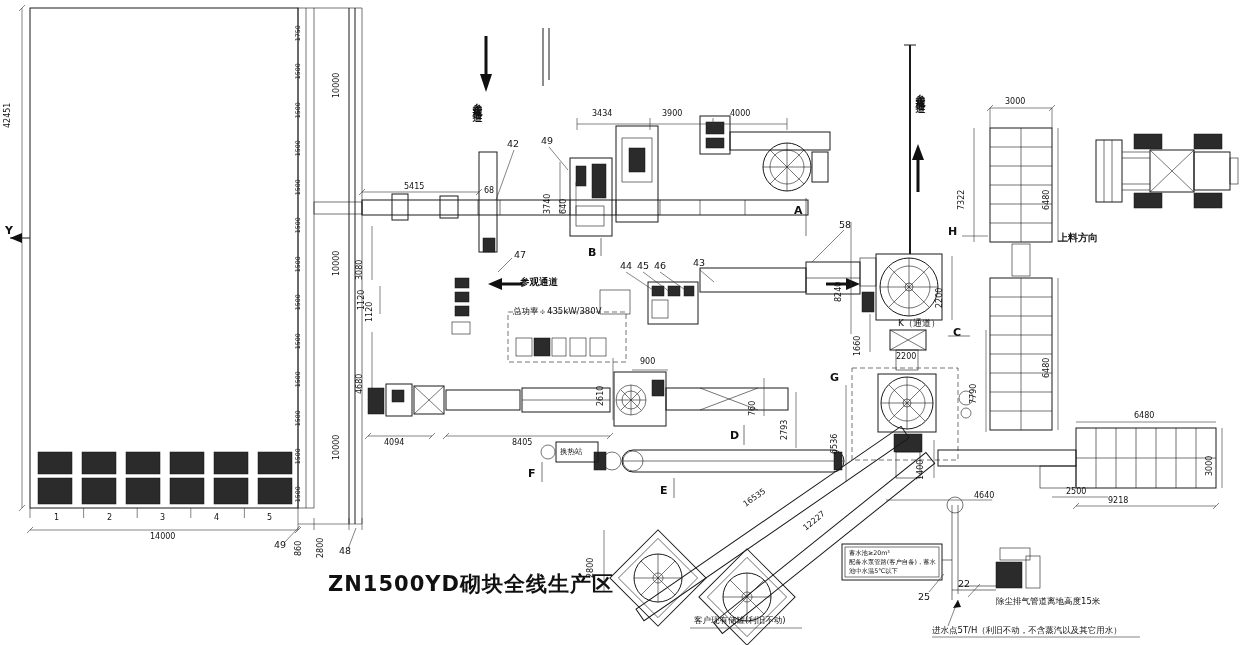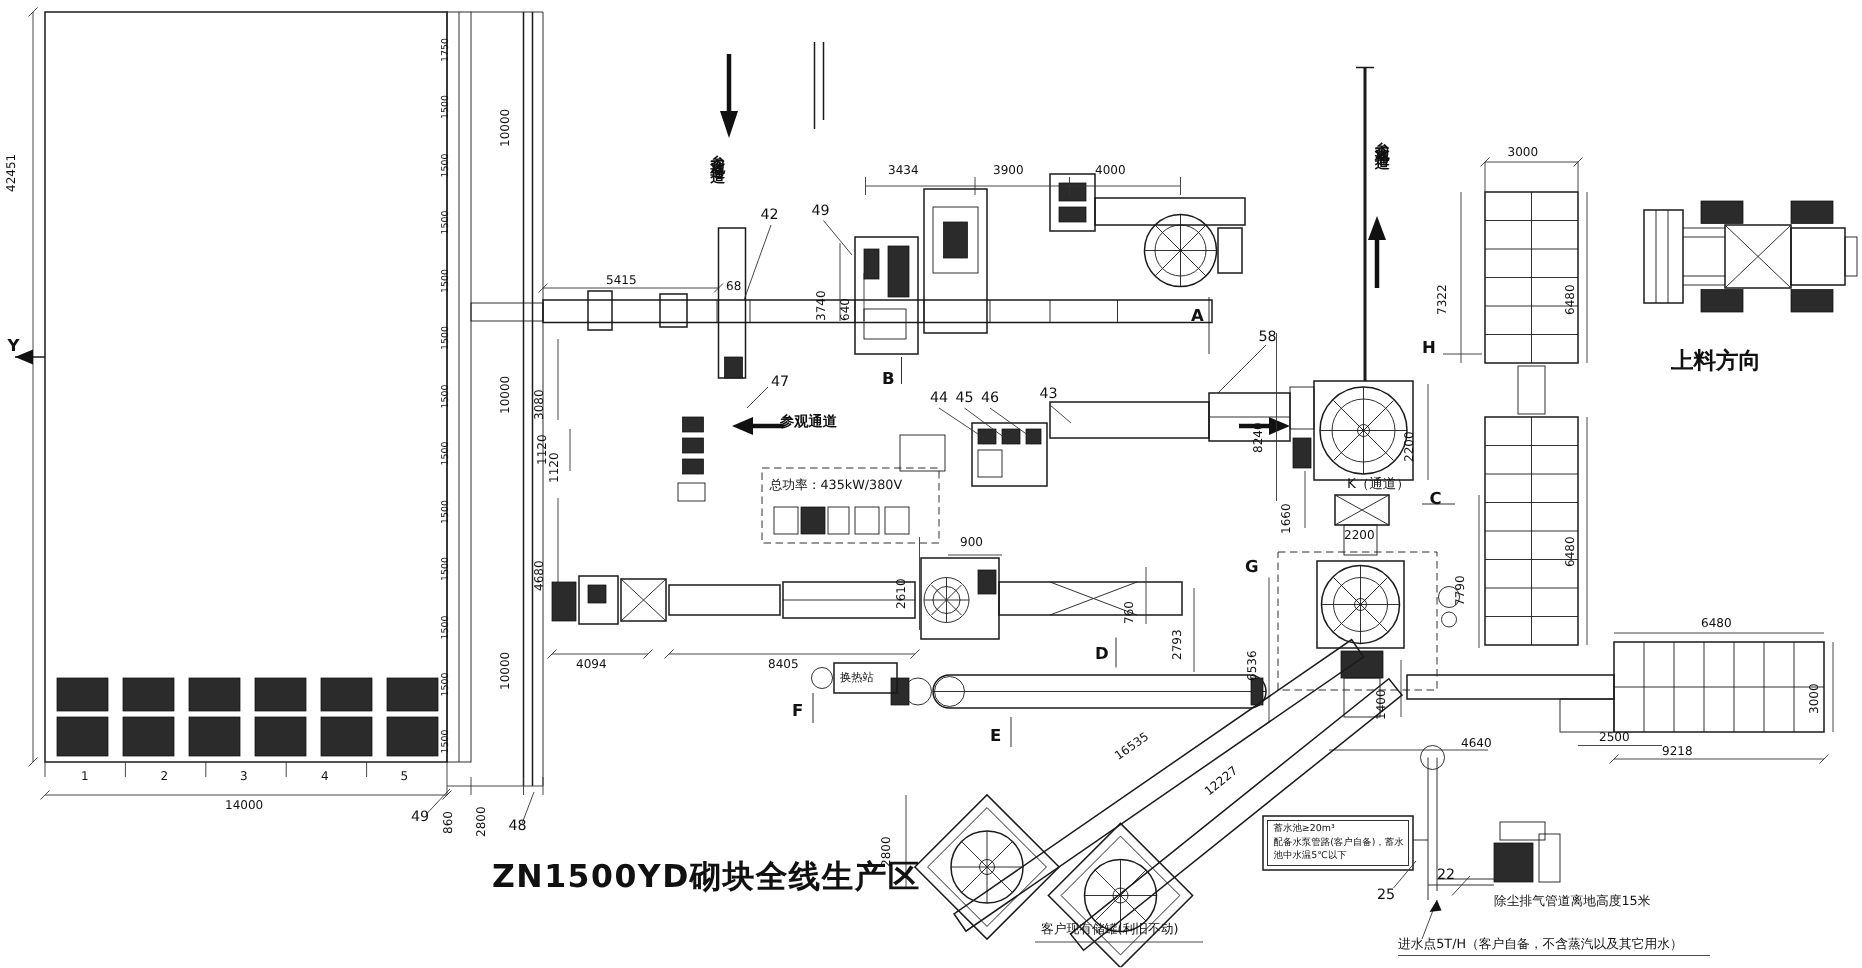--- a/index.html
+++ b/index.html
@@ -425,23 +425,23 @@
 
   <div class="lbl" style="left:1005px;top:98px">3000</div>
   <div class="lbl rot" style="left:966px;top:202px">7322</div>
   <div class="lbl rot" style="left:1051px;top:202px">6480</div>
   <div class="lbl rot" style="left:944px;top:300px">2200</div>
   <div class="lbl" style="left:896px;top:353px">2200</div>
   <div class="lbl rot" style="left:862px;top:348px">1660</div>
   <div class="lbl rot" style="left:978px;top:396px">7790</div>
   <div class="lbl rot" style="left:1051px;top:370px">6480</div>
   <div class="lbl rot" style="left:843px;top:294px">8240</div>
-  <div class="lbl b" style="left:1114px;top:233px;font-size:15px">上料方向</div>
-
-  <div class="lbl note" style="left:513px;top:320px">总功率：435kW/380V</div>
+  <div class="lbl b" style="left:1058px;top:233px;font-size:10px">上料方向</div>
+
+  <div class="lbl note" style="left:513px;top:307px">总功率：435kW/380V</div>
 
   <div class="lbl" style="left:640px;top:358px">900</div>
   <div class="lbl rot" style="left:605px;top:398px">2610</div>
   <div class="lbl" style="left:384px;top:439px">4094</div>
   <div class="lbl" style="left:512px;top:439px">8405</div>
   <div class="lbl rot" style="left:757px;top:408px">760</div>
   <div class="lbl rot" style="left:789px;top:432px">2793</div>
   <div class="lbl rot" style="left:839px;top:446px">6536</div>
   <div class="lbl" style="left:560px;top:448px;font-size:7.5px">换热站</div>
 
@@ -453,19 +453,19 @@
   <div class="lbl rot" style="left:1214px;top:468px">3000</div>
 
   <div class="lbl" style="left:742px;top:502px;transform:rotate(-35deg);transform-origin:0 0">16535</div>
   <div class="lbl" style="left:802px;top:526px;transform:rotate(-39deg);transform-origin:0 0">12227</div>
   <div class="lbl rot" style="left:595px;top:570px">2800</div>
 
   <div class="lbl small" style="left:849px;top:550px">蓄水池≥20m³</div>
   <div class="lbl small" style="left:849px;top:559px">配备水泵管路(客户自备)，蓄水</div>
   <div class="lbl small" style="left:849px;top:568px">池中水温5℃以下</div>
   <div class="lbl note" style="left:996px;top:597px">除尘排气管道离地高度15米</div>
-  <div class="lbl note" style="left:932px;top:626px">进水点5T/H（客户自备，不含蒸汽以及其它用水）</div>
+  <div class="lbl note" style="left:932px;top:626px">进水点5T/H（利旧不动，不含蒸汽以及其它用水）</div>
   <div class="lbl note" style="left:694px;top:616px">客户现有储罐(利旧不动)</div>
 
   <div class="lbl title" style="left:328px;top:574px">ZN1500YD砌块全线生产区</div>
 </div>
 
 </div>
 
 </body></html>

